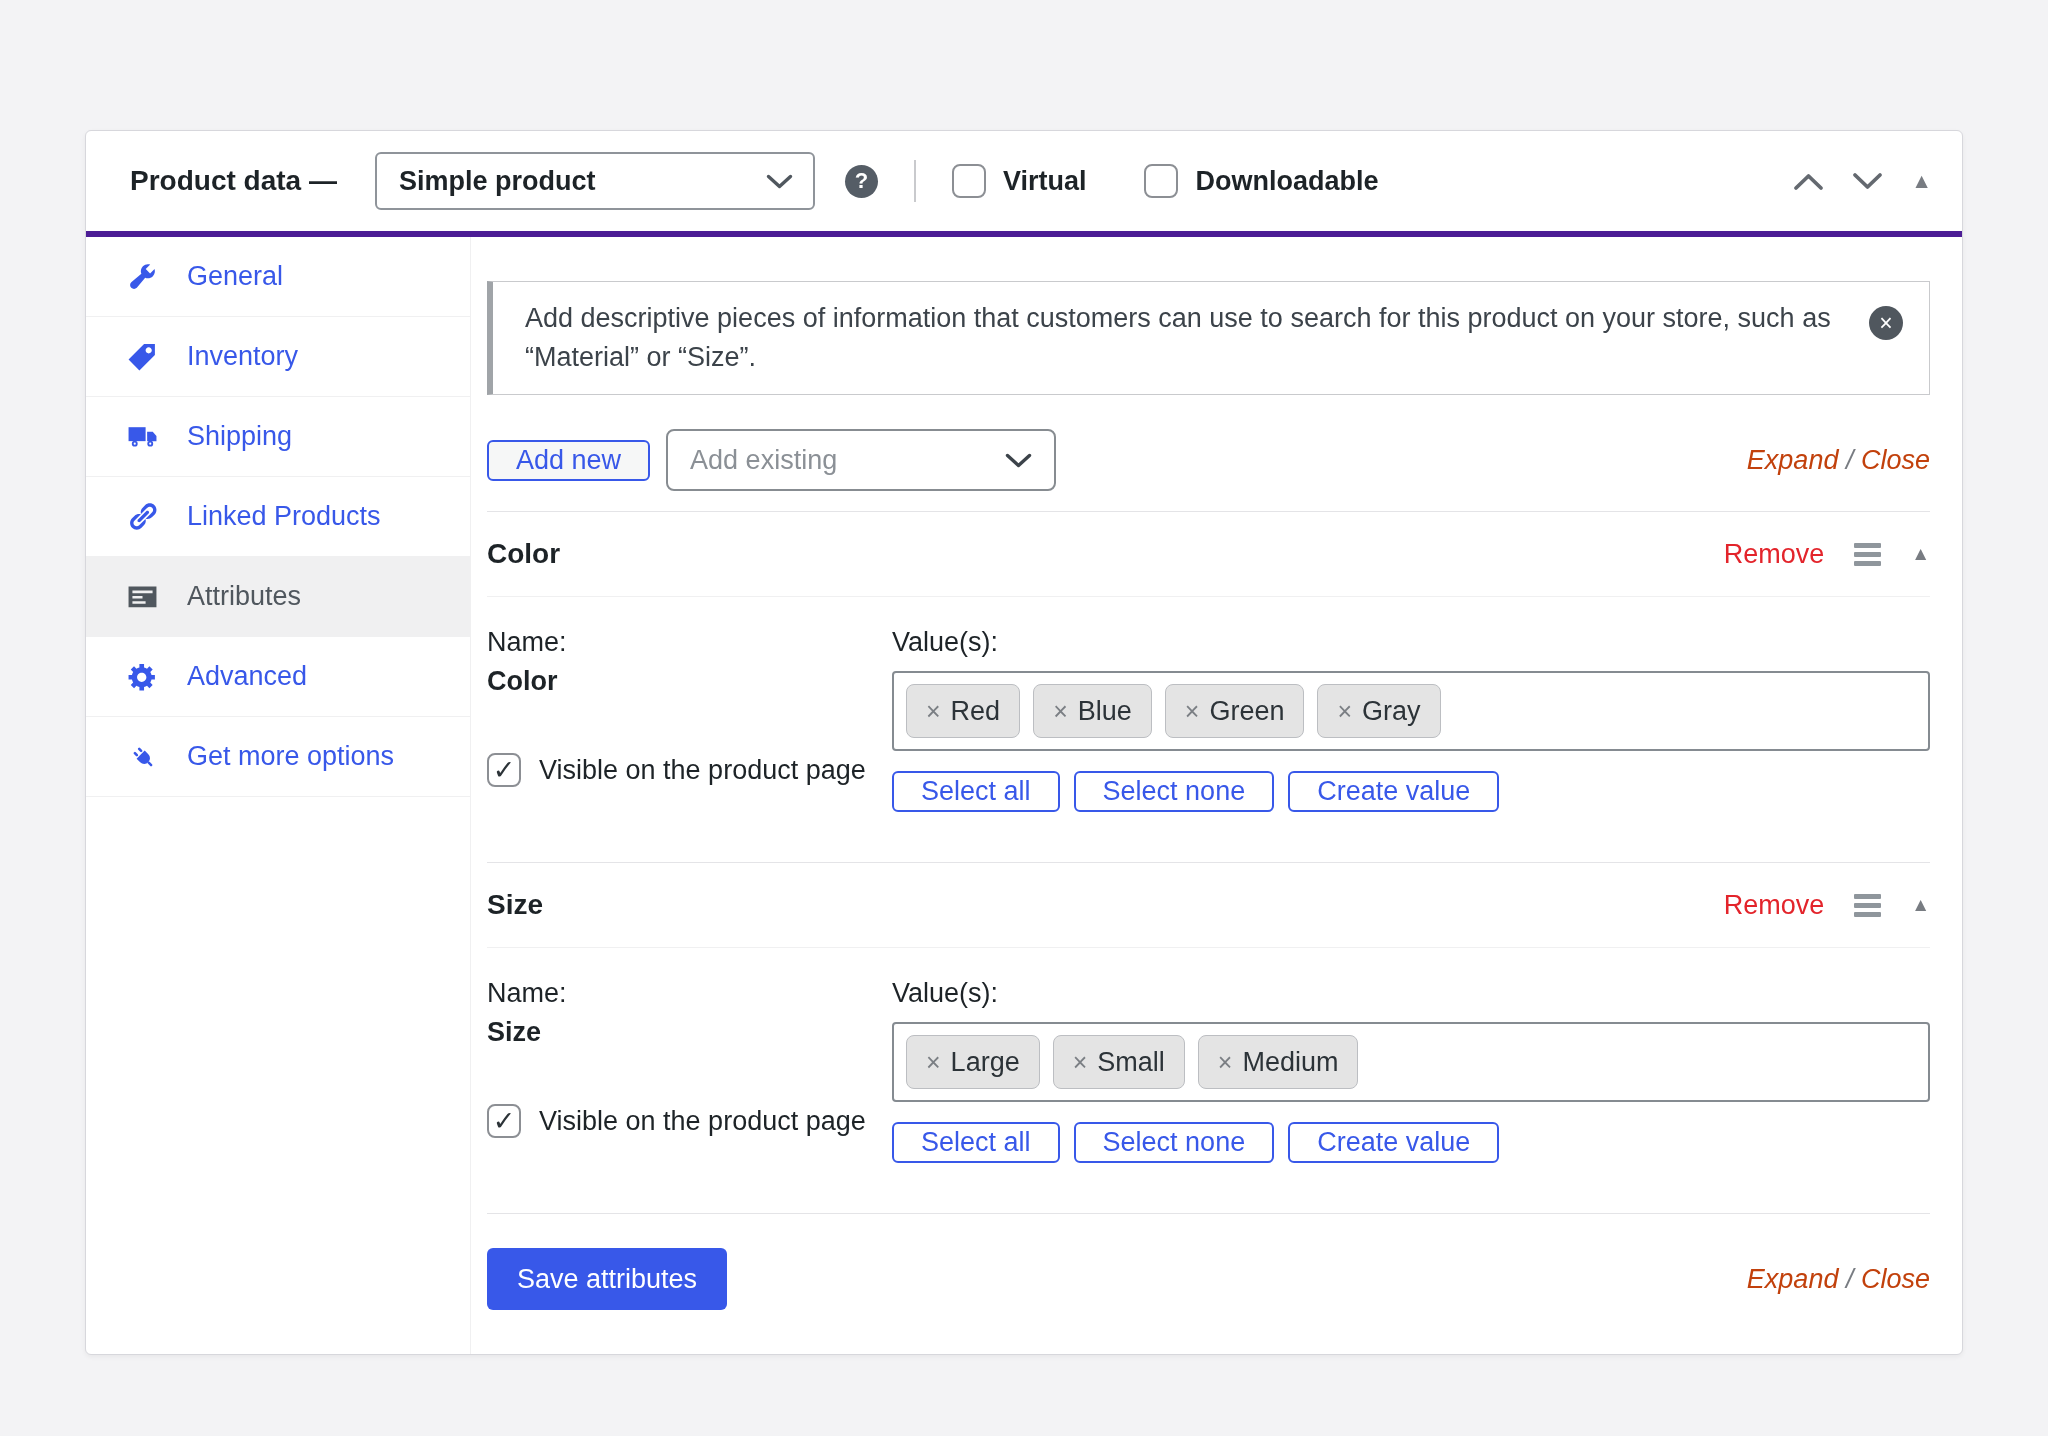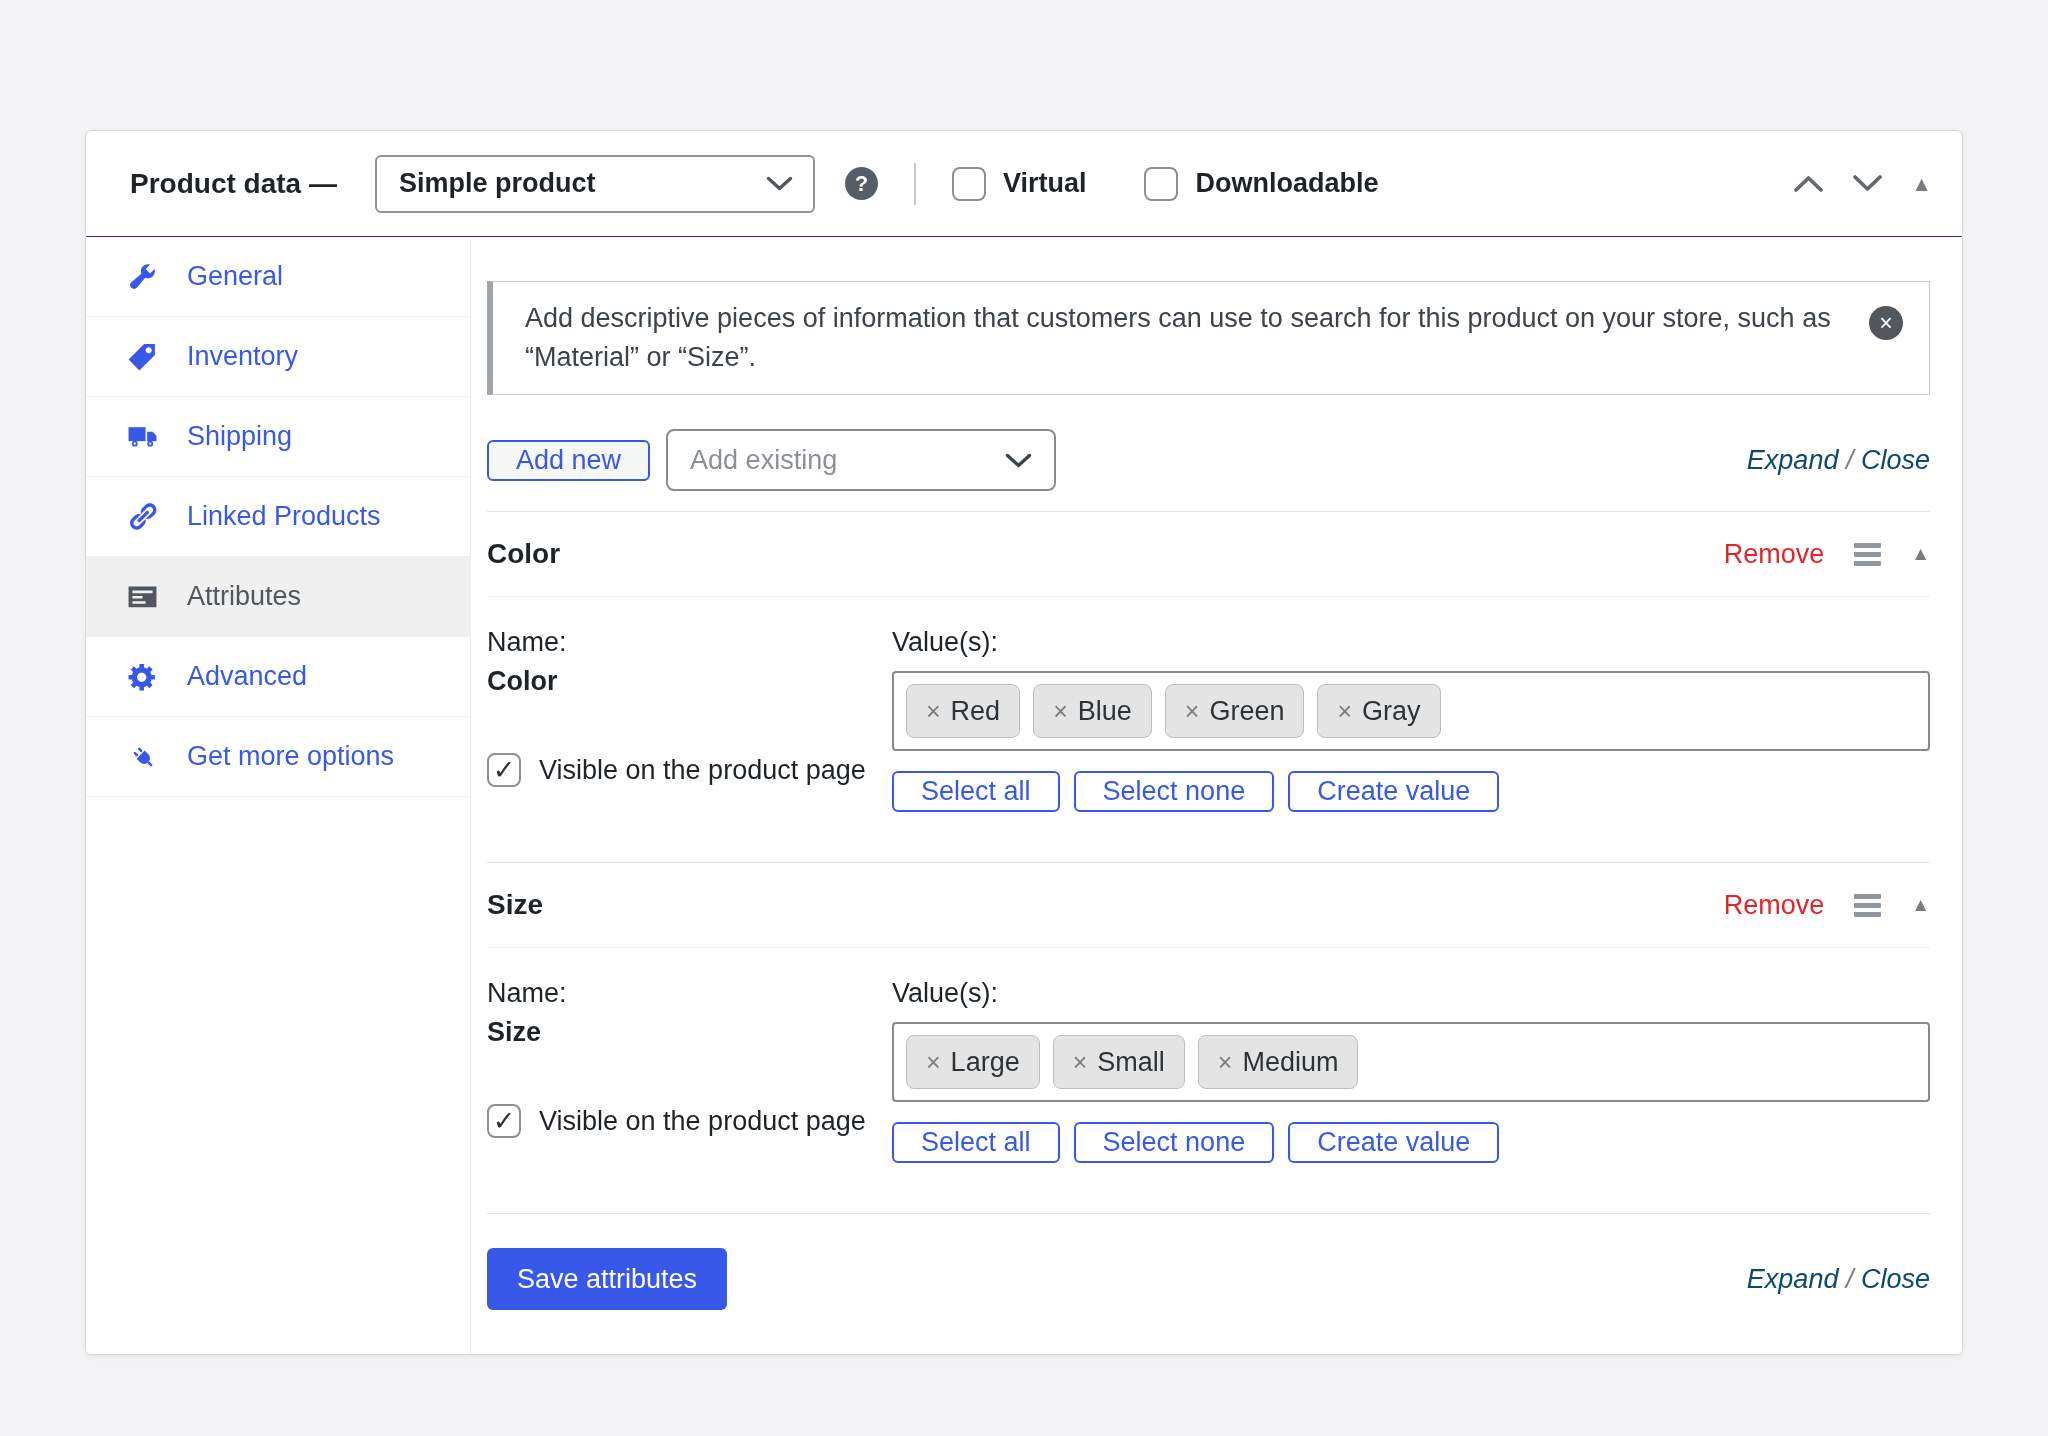--- a/index.html
+++ b/index.html
@@ -17,21 +17,21 @@
     background: #fff;
     border: 1px solid #d7d7dc;
     border-radius: 6px;
     box-shadow: 0 2px 5px rgba(0,0,0,.05);
   }
   
   .panel-header {
     display: flex; align-items: center;
     height: 106px;
     padding: 0 30px 0 44px;
-    border-bottom: 1px solid #4c1d95;
+    border-bottom: 6px solid #4c1d95;
   }
   .panel-title { font-size: 28px; font-weight: bold; white-space: nowrap; }
   .type-select {
     margin-left: 38px; width: 440px; height: 58px;
     border: 2px solid #8f949a; border-radius: 6px; background: #fff;
     display: flex; align-items: center; justify-content: space-between;
     padding: 0 20px 0 22px;
     font-size: 27px; font-weight: bold; cursor: pointer;
   }
   .help-icon {
@@ -92,21 +92,21 @@
     display: inline-flex; align-items: center; cursor: pointer; white-space: nowrap;
   }
   .btn.gray-bg { background: #f6f7f7; }
   .add-existing {
     margin-left: 16px; width: 390px; height: 62px;
     border: 2px solid #878c91; border-radius: 8px; background: #fff;
     display: flex; align-items: center; justify-content: space-between;
     padding: 8px 22px; font-size: 27px; color: #8b9096; cursor: pointer;
   }
   .expand-links { margin-left: auto; font-size: 27px; font-style: italic; }
-  .expand-links .lnk { color: #0c4a6e; cursor: pointer; }
+  .expand-links .lnk { color: #c2410c; cursor: pointer; }
   .expand-links .slash { color: #787c82; }
   
   .attr-section { border-top: 1px solid #e4e4e7; margin-top: 14px; }
   .attr-head { display: flex; align-items: center; padding: 26px 0; border-bottom: 1px solid #f0f0f1; }
   .attr-title { font-size: 28px; font-weight: bold; }
   .attr-head-right { margin-left: auto; display: flex; align-items: center; gap: 30px; }
   .remove-link { color: #e3242b; font-size: 27px; cursor: pointer; }
   .drag-icon { display: flex; flex-direction: column; gap: 4px; width: 27px; cursor: grab; }
   .drag-icon i { display: block; height: 5px; background: #8f969c; border-radius: 1px; }
   .sec-tri { color: #787c82; font-size: 19px; cursor: pointer; }

